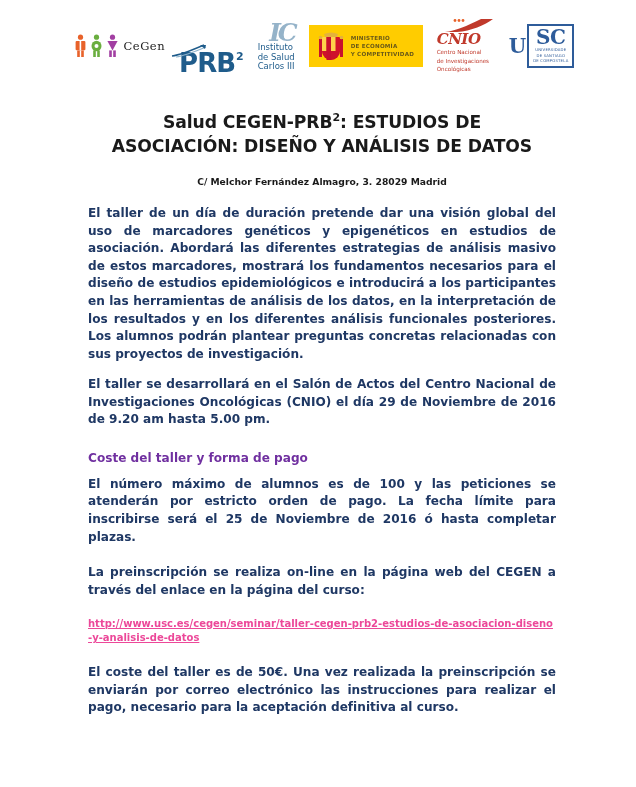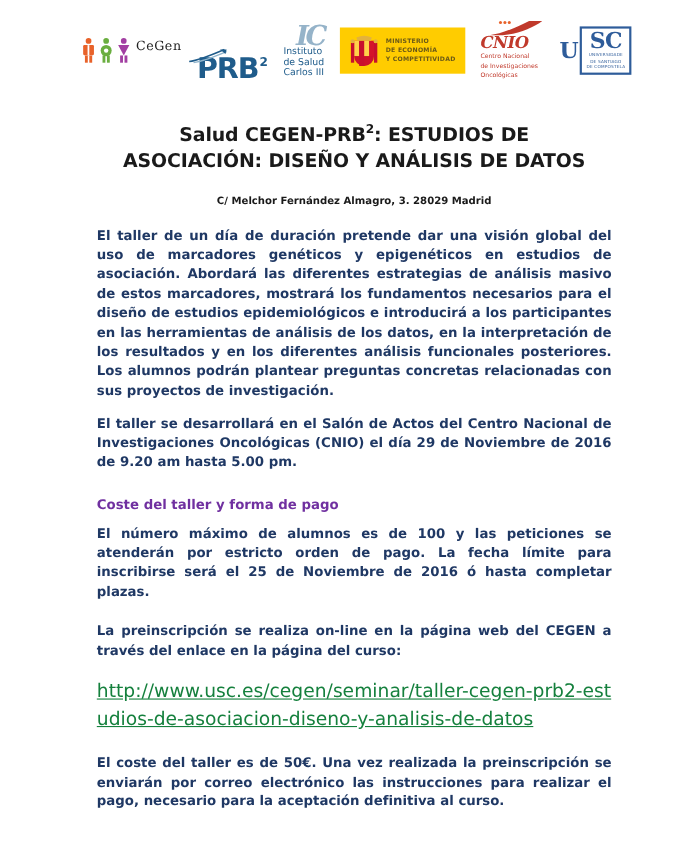--- a/index.html
+++ b/index.html
@@ -25,21 +25,21 @@
     padding: 0 70px 0 82px;
     box-sizing: border-box;
   }
   .logo {
     display: flex;
     align-items: center;
     flex: 0 0 auto;
   }
 
   
-  .cegen { gap: 2px; align-items: flex-start; }
+  .cegen { gap: 2px; align-items: center; }
   .cegen-figs { display: flex; gap: 3px; align-items: flex-end; }
   .cegen-word {
     font-family: "DejaVu Serif", serif;
     font-size: 11.5px;
     letter-spacing: .5px;
     color: #222;
     margin-left: 3px;
     margin-bottom: 1px;
     white-space: nowrap;
   }
@@ -224,23 +224,23 @@
   .section-head {
     font-family: "DejaVu Sans", sans-serif;
     font-weight: bold;
     font-size: 12.1px;
     color: #7030A0;
     margin-top: 22px;
     text-align: left;
   }
   .link {
     font-family: "DejaVu Sans", sans-serif;
-    font-weight: normal;
-    font-size: 17px;
-    color: #15803d;
+    font-weight: bold;
+    font-size: 10px;
+    color: #ec4899;
     text-decoration: underline;
     line-height: 1.46;
     display: block;
     margin-top: 17px;
     word-break: break-all;
   }
   .para.tight { margin-top: 11px; }
 </style>
 </head>
 <body>

